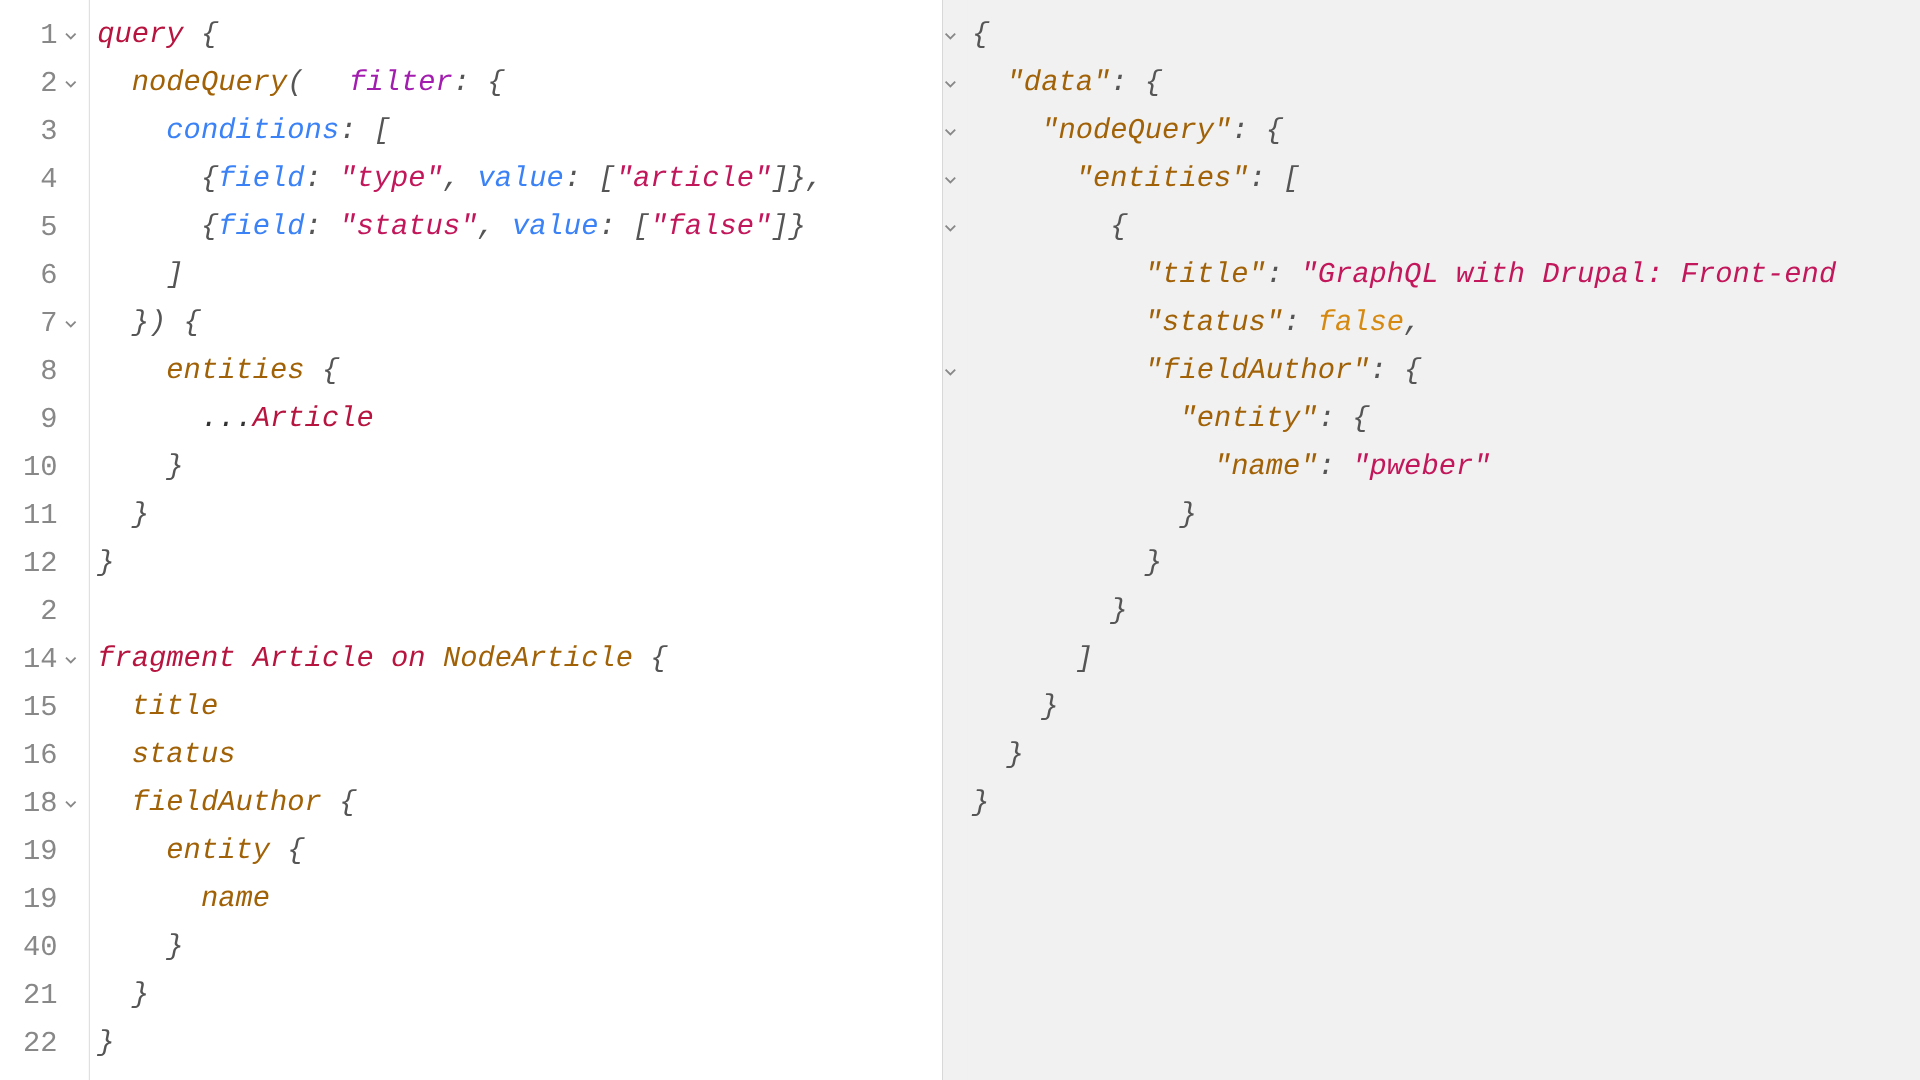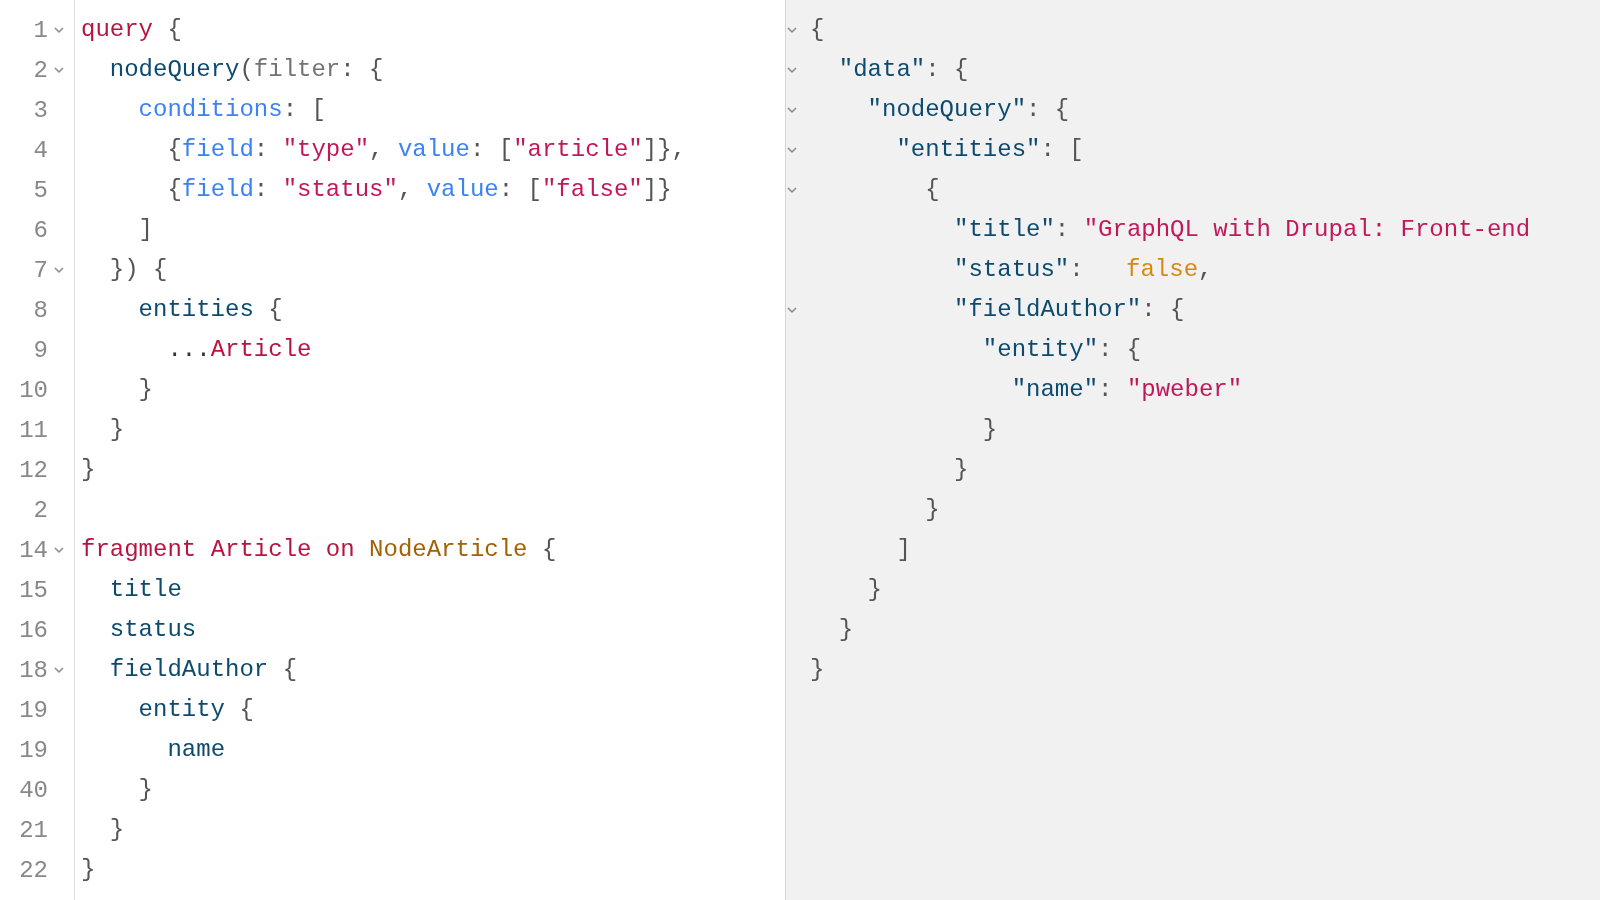--- a/index.html
+++ b/index.html
@@ -36,29 +36,29 @@
     flex: 1;
     padding-top: 10px;
     padding-left: 6px;
     font-size: 24px;
     line-height: 40px;
     white-space: pre;
     overflow: hidden;
     color: #333;
   }
   .pane-right .code-area { padding-left: 4px; }
-  .line { height: 40px; display: flex; align-items: center; white-space: pre; }
+  .line { height: 40px; display: flex; align-items: center; white-space: pre; font-style: italic; }
   .t-keyword { color: #b71540; }
-  .t-prop    { color: #0c4a6e; }
+  .t-prop    { color: #a16207; }
   .t-attr    { color: #3b82f6; }
-  .t-def     { color: #737373; }
+  .t-def     { color: #a21caf; margin-left: 37px; }
   .t-string  { color: #c2185b; }
   .t-type    { color: #a16207; }
   .t-punct   { color: #555; }
-  .t-bool    { color: #d68910; margin-left: 28px; }
+  .t-bool    { color: #d68910; }
   .t-plain   { color: #333; }
 </style>
 </head>
 <body>
 
 <div class="container">
 
   <div class="pane pane-left">
     <div class="gutter" id="left-gutter">
         <div class="gutter-line">

